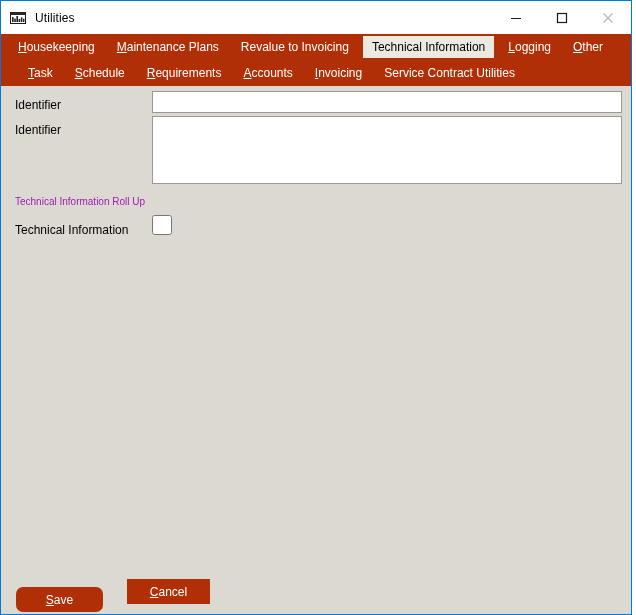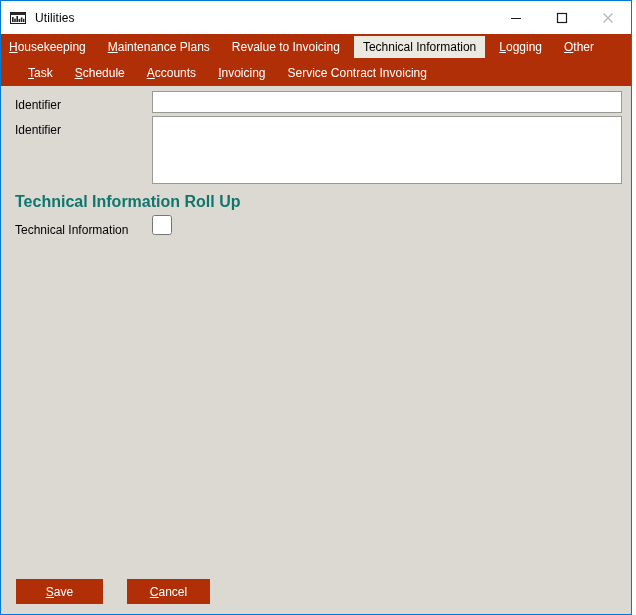--- a/index.html
+++ b/index.html
@@ -75,21 +75,21 @@
   .ribbon {
     background: #b02f07;
     flex: 0 0 auto;
     padding: 0;
   }
   .tabrow {
     display: flex;
     align-items: center;
     white-space: nowrap;
   }
-  .tabrow.row1 { height: 26px; }
+  .tabrow.row1 { height: 26px; padding-left: 9px; }
   .tabrow.row2 { height: 26px; padding-left: 19px; }
   .tab {
     color: #ffffff;
     font-size: 12px;
     padding: 2px 8px;
     margin-right: 6px;
     line-height: 16px;
     background: transparent;
     white-space: nowrap;
   }
@@ -120,23 +120,23 @@
     border: 1px solid #9a9a94;
     font-family: "Liberation Sans", sans-serif;
     font-size: 12px;
     padding: 1px 3px;
     color: #000;
     outline: none;
     resize: none;
   }
   .section-heading {
     position: absolute;
-    font-size: 16px;
-    font-weight: bold;
-    color: #0f766e;
+    font-size: 10px;
+    font-weight: normal;
+    color: #a21caf;
     line-height: 14px;
     white-space: nowrap;
   }
   .checkbox {
     position: absolute;
     box-sizing: border-box;
     width: 20px;
     height: 20px;
     background: #ffffff;
     border: 1px solid #9a9a94;
@@ -158,21 +158,21 @@
     background: #b02f07;
     border: none;
     color: #ffffff;
     font-family: "Liberation Sans", sans-serif;
     font-size: 12px;
     height: 25px;
     cursor: default;
     padding: 0;
   }
   .btn u { text-decoration: underline; }
-  .btn-save   { left: 15px;  top: 11px; width: 87px; }
+  .btn-save   { left: 15px;  top: 19px; width: 87px; border-radius: 7px; }
   .btn-cancel { left: 107px; top: 11px; width: 83px; margin-left: 19px; }
 </style>
 </head>
 <body>
 
 <div class="window">
 
   <div class="titlebar">
     <span class="title-icon">
       <svg width="16" height="16" viewBox="0 0 16 16">
@@ -212,23 +212,24 @@
       <div class="tab"><u>H</u>ousekeeping</div>
       <div class="tab"><u>M</u>aintenance Plans</div>
       <div class="tab">Revalue to Invoicing</div>
       <div class="tab selected">Technical Information</div>
       <div class="tab"><u>L</u>ogging</div>
       <div class="tab"><u>O</u>ther</div>
     </div>
     <div class="tabrow row2">
       <div class="tab"><u>T</u>ask</div>
       <div class="tab"><u>S</u>chedule</div>
+      <div class="tab"><u>R</u>equirements</div>
       <div class="tab"><u>A</u>ccounts</div>
       <div class="tab"><u>I</u>nvoicing</div>
-      <div class="tab">Service Contract Invoicing</div>
+      <div class="tab">Service Contract Utilities</div>
     </div>
   </div>
 
   <div class="body">
 
     <label class="field-label" style="left:14px; top:12px;">Identifier</label>
     <input class="text-input" type="text" style="left: 151px; top: 5px; width: 470px; height: 22px;" placeholder="">
 
     <label class="field-label" style="left:14px; top:37px;">Identifier</label>
     <textarea class="text-input" style="left: 151px; top: 30px; width: 470px; height: 68px;" placeholder=""></textarea>

